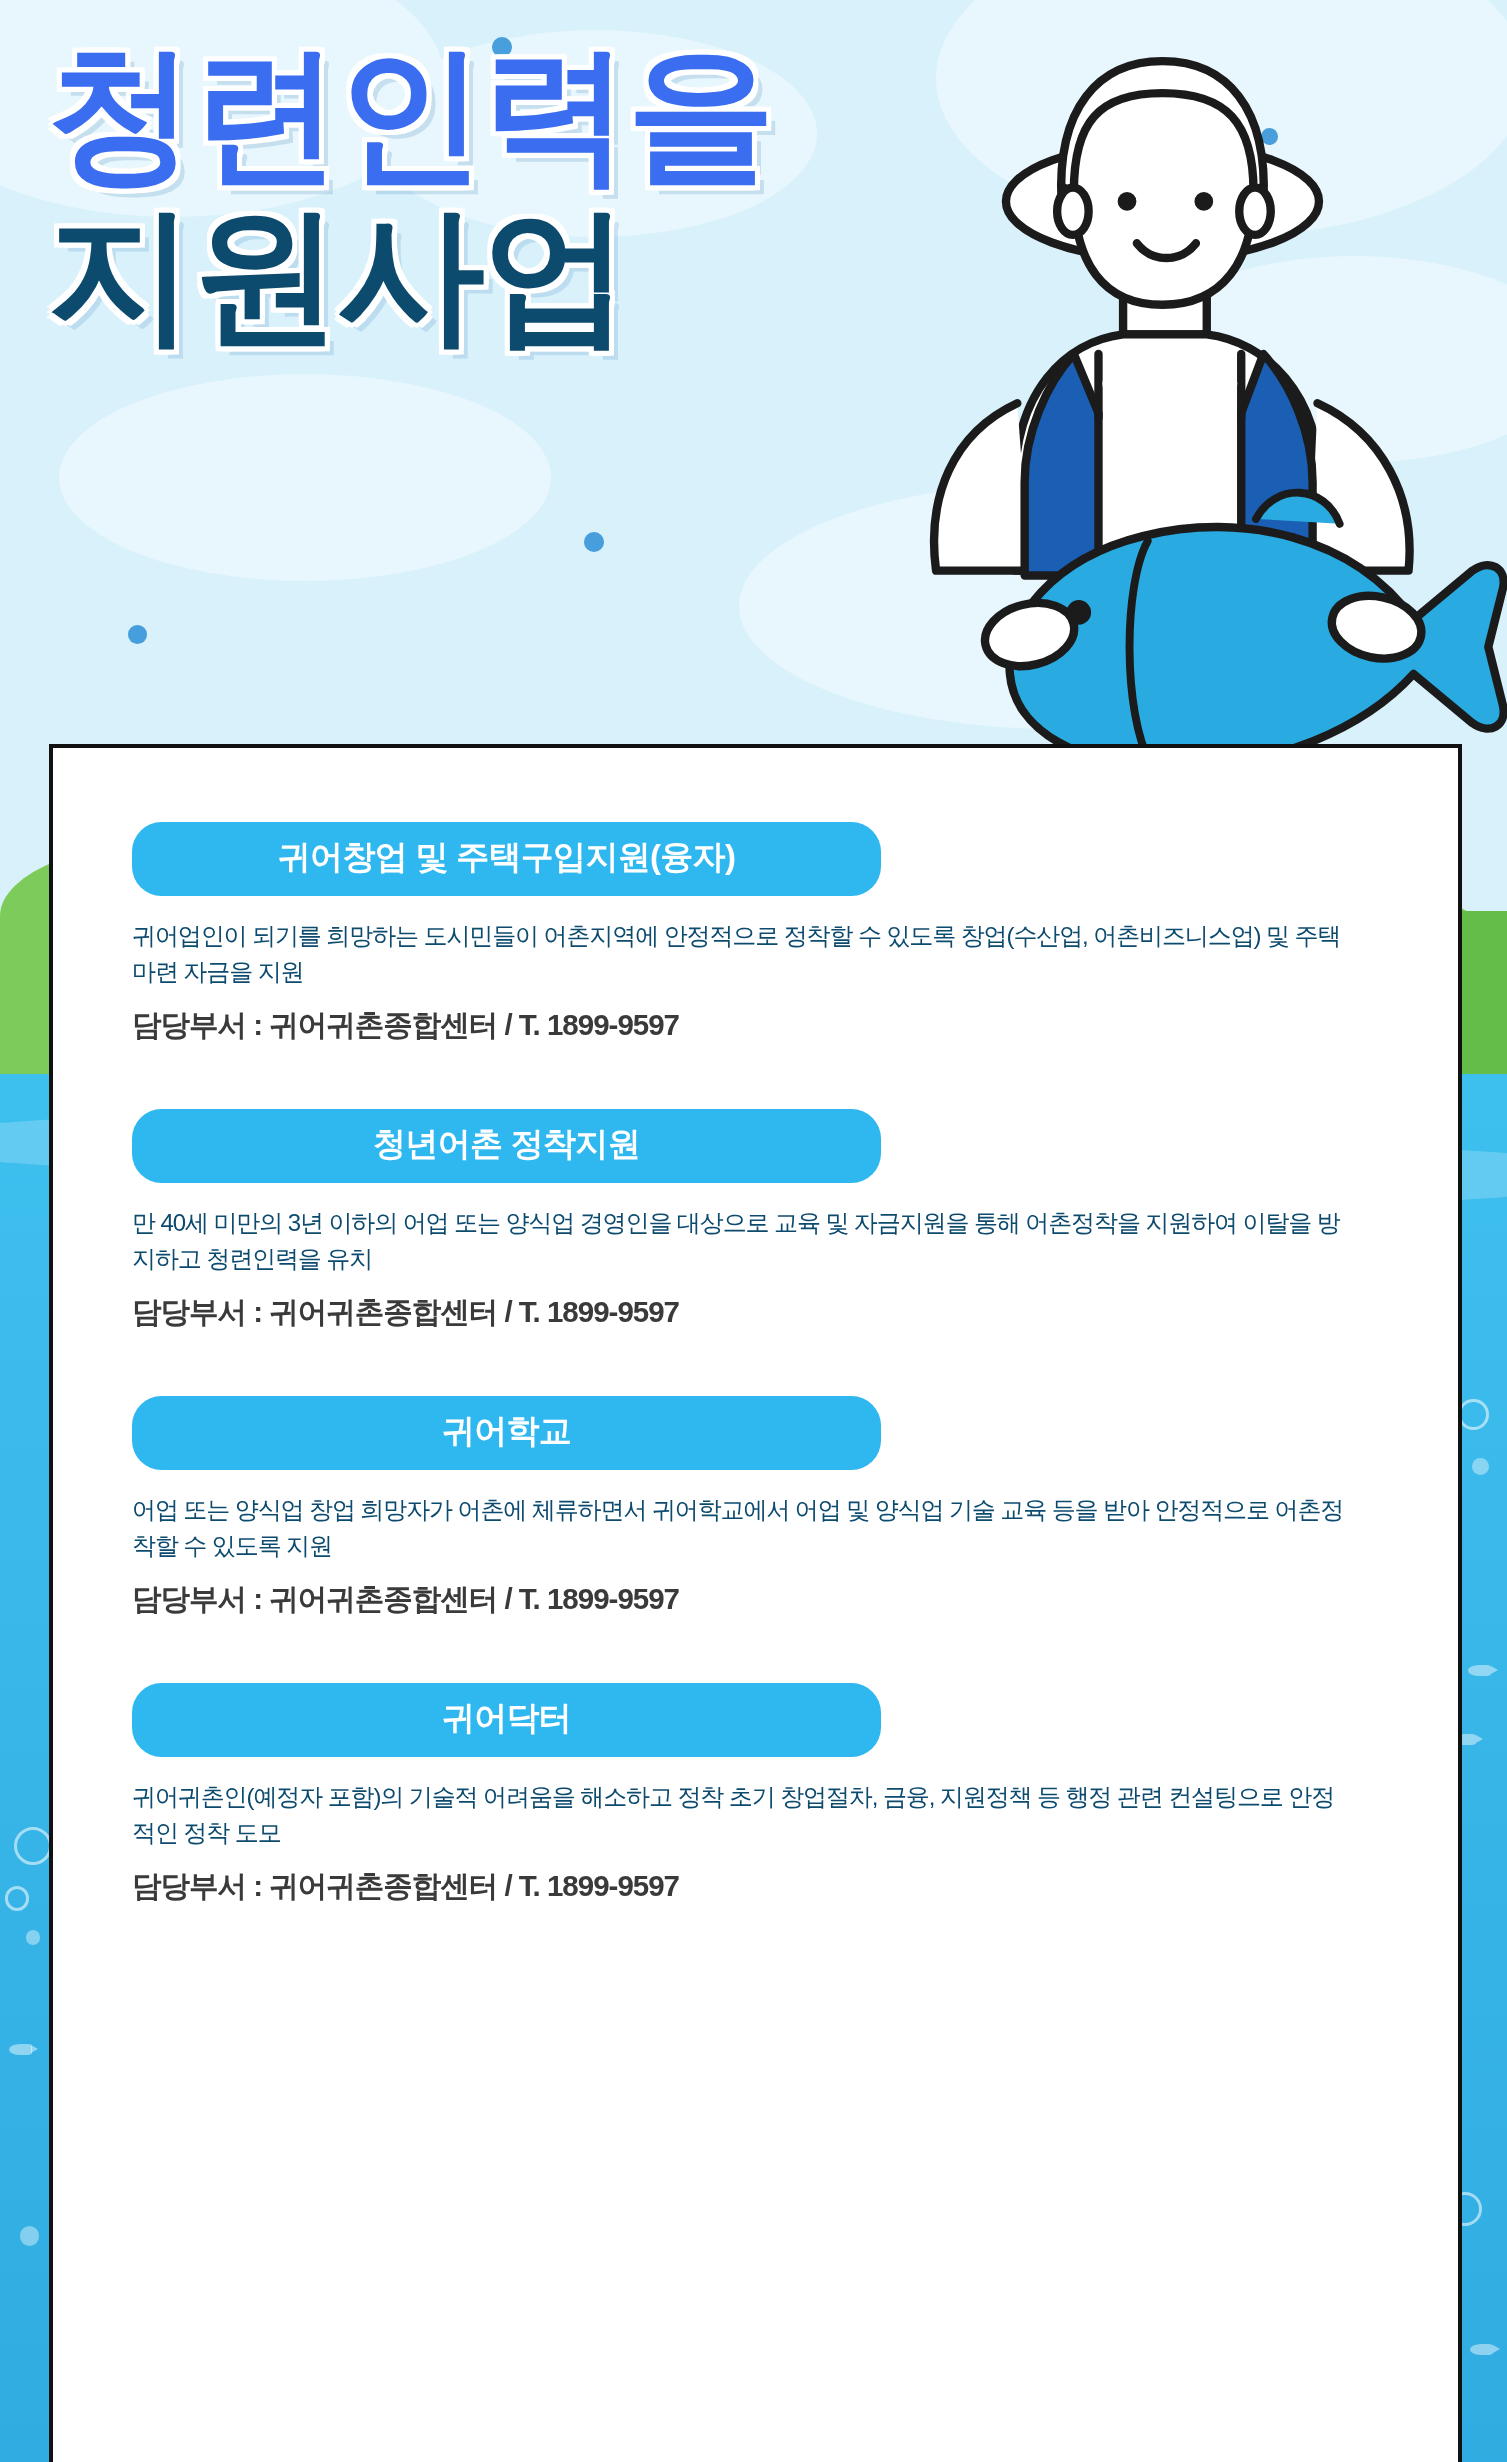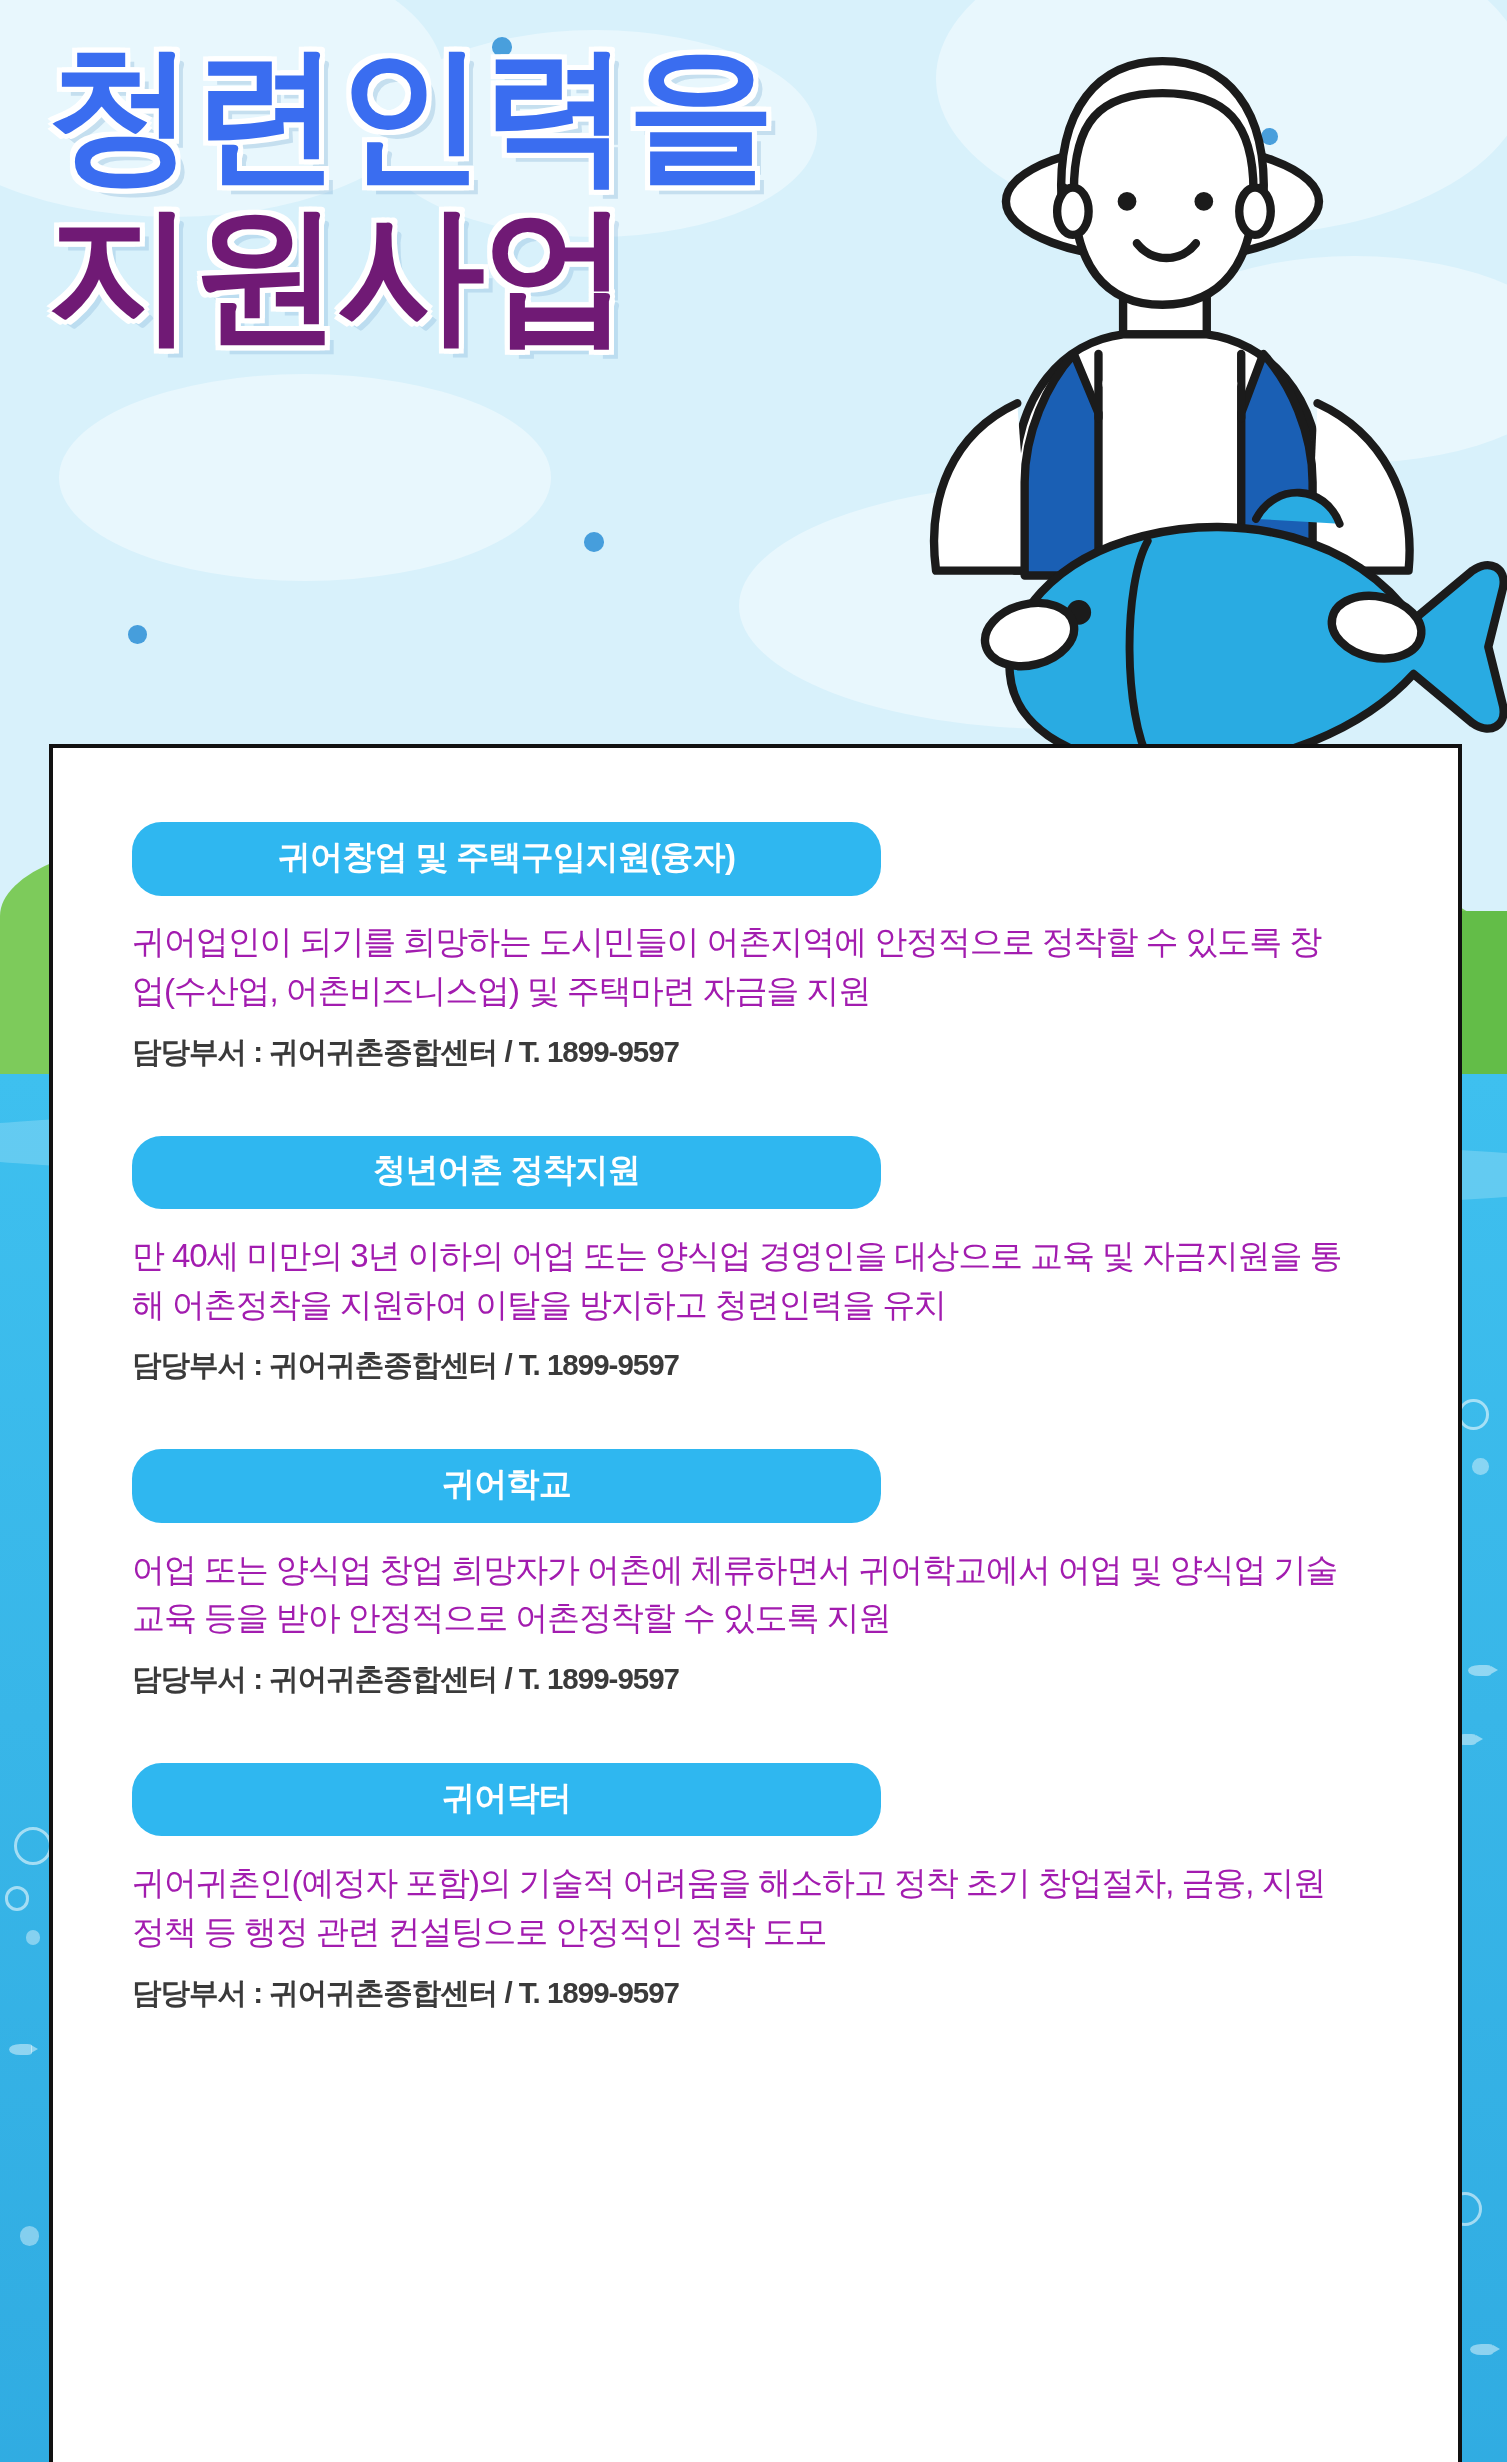--- a/index.html
+++ b/index.html
@@ -128,27 +128,26 @@
     font-family: "DejaVu Sans", "Liberation Sans", sans-serif;
   }
   .title-line.l1 {
     color: #3a6df0;
     text-shadow:
       -4.9px 0 0 #fff, 4.9px 0 0 #fff, 0 -4.9px 0 #fff, 0 4.9px 0 #fff,
       -4.9px -4.9px 0 #fff, 4.9px -4.9px 0 #fff, -4.9px 4.9px 0 #fff, 4.9px 4.9px 0 #fff,
       8.9px 8.9px 0 rgba(90,150,200,.25);
   }
   .title-line.l2 {
-    color: #701a75;
+    color: #0c4a6e;
     margin-top: 9.8px;
     text-shadow:
       -4.9px 0 0 #fff, 4.9px 0 0 #fff, 0 -4.9px 0 #fff, 0 4.9px 0 #fff,
       -4.9px -4.9px 0 #fff, 4.9px -4.9px 0 #fff, -4.9px 4.9px 0 #fff, 4.9px 4.9px 0 #fff,
       8.9px 8.9px 0 rgba(90,150,200,.22);
-    font-family: Liberation Serif, serif;
   }
 
   
   .illus {
     position: absolute;
     left: 867px;
     top: 39px;
     width: 650px;
     height: 758px;
     z-index: 6;
@@ -181,23 +180,23 @@
     font-size: 33px;
     font-weight: 700;
     letter-spacing: -0.7px;
     padding: 12.8px 27.6px 15.8px 27.6px;
     border-radius: 29.5px;
     white-space: nowrap;
   }
 
   .body-text {
     margin-top: 22.7px;
-    font-size: 33px;
+    font-size: 24px;
     line-height: 1.48;
-    color: #a21caf;
+    color: #0c4a6e;
     letter-spacing: -1.1px;
     font-weight: 500;
   }
   .dept {
     margin-top: 16.7px;
     font-size: 29.5px;
     color: #3a3a3a;
     letter-spacing: -1px;
     font-weight: 700;
   }

